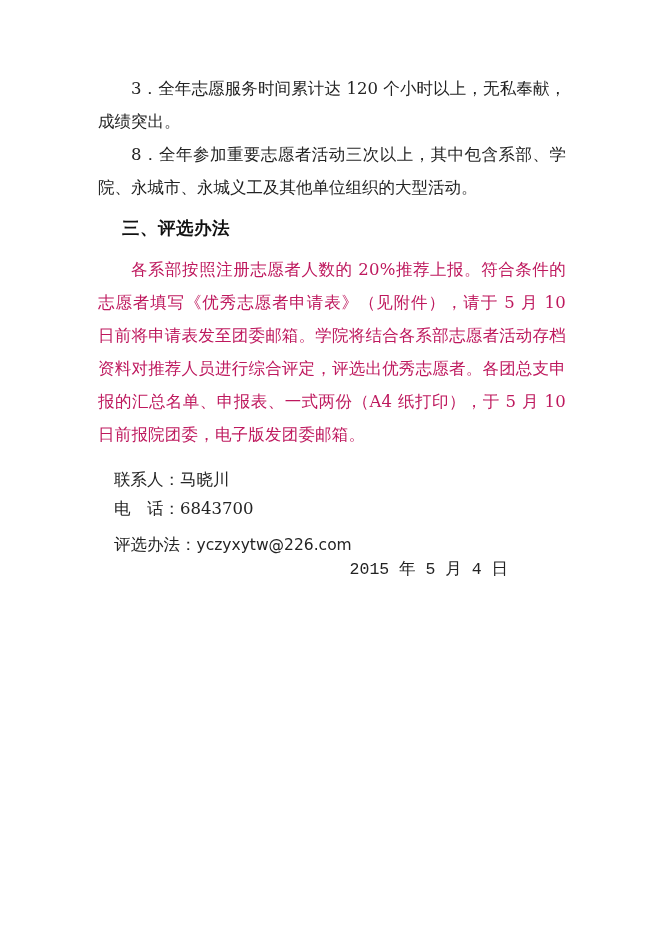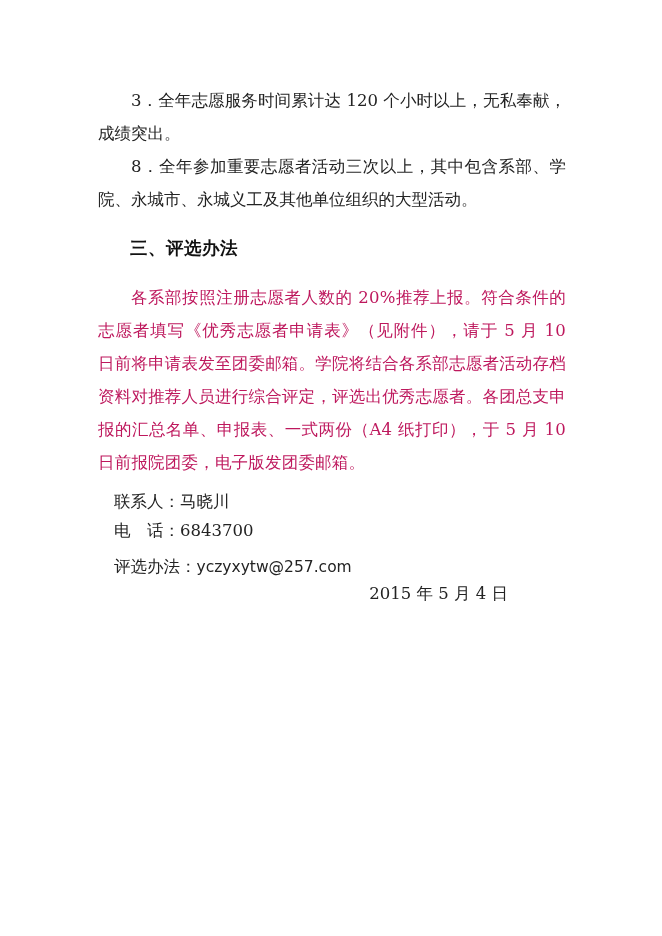--- a/index.html
+++ b/index.html
@@ -17,21 +17,21 @@
   }
   #page {
     position: relative;
     width: 662px;
     height: 936px;
     background: #ffffff;
   }
   .content {
     position: absolute;
     left: 98px;
-    top: 84px;
+    top: 72px;
     width: 468px;
   }
   
   .para {
     font-size: 16.5px;
     line-height: 33px;
     text-align: justify;
     text-justify: inter-ideograph;
     text-indent: 33px;
     margin: 0;
@@ -45,51 +45,52 @@
     text-align: justify;
     text-justify: inter-ideograph;
     text-indent: 33px;
     margin: 0;
     color: #232323;
   }
   .heading {
     font-size: 17.5px;
     line-height: 33px;
     font-weight: bold;
-    margin: 16px;
+    margin: 8px;
     text-indent: 16px;
     color: #111111;
     letter-spacing: 0.5px;
   }
   .contact-block {
-    margin-top: 8px;
+    margin-top: 14px;
   }
   .contact-line {
     font-size: 16.5px;
     line-height: 29px;
     margin: 0;
     text-indent: 16px;
     color: #232323;
     white-space: pre;
   }
   .contact-line.tight {
     line-height: 25px;
   }
   .spacer-sm { height: 9px; }
   .date-line {
     position: absolute;
     left: 98px;
-    top: 580px;
+    top: 556px;
     width: 468px;
     text-align: right;
     padding-right: 58px;
     font-size: 16.5px;
     line-height: 28px;
     color: #232323;
     box-sizing: border-box;
+    font-family: Liberation Mono, monospace;
   }
   .ascii {
     font-family: "DejaVu Sans", "Liberation Sans", sans-serif;
     font-size: 15.5px;
   }
 </style>
 </head>
 <body>
 
 <div id="page">
@@ -101,20 +102,20 @@
     <p class="numbered">8．全年参加重要志愿者活动三次以上，其中包含系部、学院、永城市、永城义工及其他单位组织的大型活动。</p>
 
     <p class="heading">三、评选办法</p>
 
     <p class="para">各系部按照注册志愿者人数的 20%推荐上报。符合条件的志愿者填写《优秀志愿者申请表》（见附件），请于 5 月 10 日前将申请表发至团委邮箱。学院将结合各系部志愿者活动存档资料对推荐人员进行综合评定，评选出优秀志愿者。各团总支申报的汇总名单、申报表、一式两份（A4 纸打印），于 5 月 10 日前报院团委，电子版发团委邮箱。</p>
 
     <div class="contact-block">
       <p class="contact-line">联系人：马晓川</p>
       <p class="contact-line">电　话：6843700</p>
       <div class="spacer-sm"></div>
-      <p class="contact-line tight"><span>评选办法：</span><span class="ascii">yczyxytw@257.com</span></p>
+      <p class="contact-line tight"><span>评选办法：</span><span class="ascii">yczyxytw@226.com</span></p>
     </div>
 
   </div>
 
   <div class="date-line">2015 年 5 月 4 日</div>
 
 </div>
 
 </body></html>

